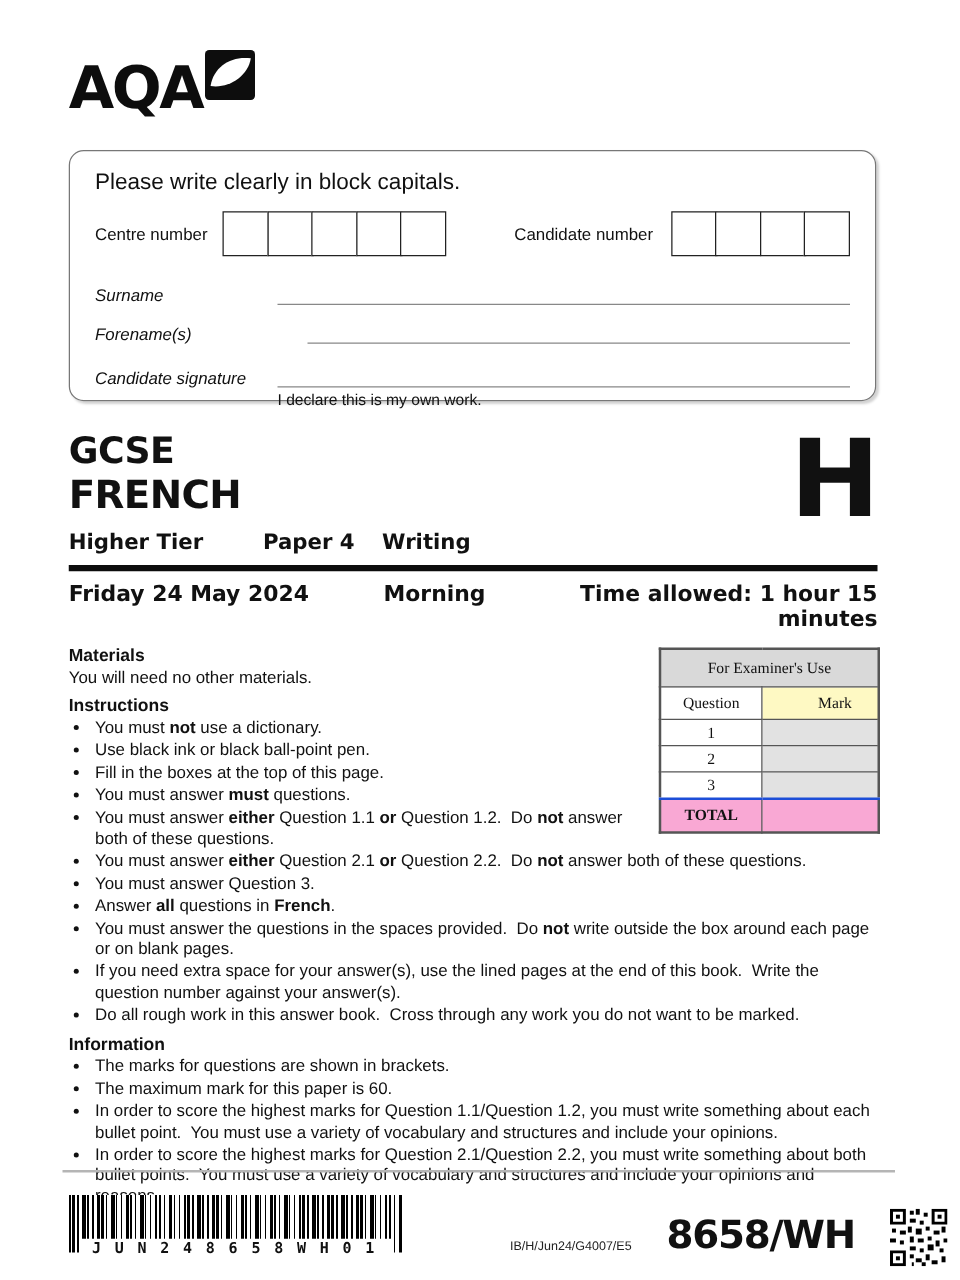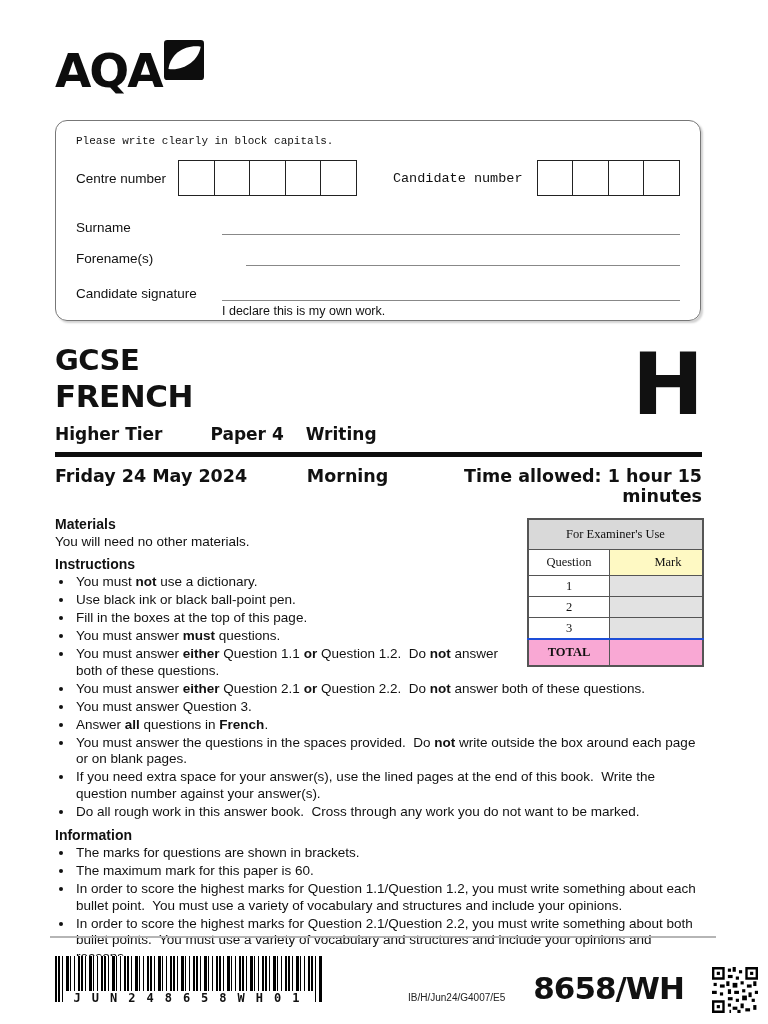--- a/index.html
+++ b/index.html
@@ -9,29 +9,29 @@
   
   .logo{margin:46px 0 0 55px;display:flex;align-items:flex-start;}
   .logo-text{font-family:"DejaVu Sans",sans-serif;font-weight:800;font-size:47px;
              letter-spacing:-2px;line-height:50px;color:#0d0d0d;}
   .leaf{margin:-6px 0 0 2px;}
 
   
   .cand-box{box-sizing:border-box;margin:24px 0 0 55px;width:646px;height:201px;
             border:1.5px solid #777;border-radius:12px;padding:14px 20px 12px;
             box-shadow:2px 2px 2px rgba(0,0,0,.18);}
-  .cand-note{margin:0;font-size:11px;font-family:Liberation Mono, monospace;}
+  .cand-note{margin:0;font-size:18px;}
   .numbers-row{display:flex;align-items:center;margin-top:13px;}
   .fld-label{font-size:13.5px;white-space:nowrap;}
   .boxes{display:flex;margin-left:12px;}
   .boxes .cell{width:35px;height:34px;border:1.5px solid #222;margin-left:-1.5px;background:#fff;}
   .boxes .cell:first-child{margin-left:0;}
   .numbers-gap{flex:1;}
-  .cand-num-label{margin-right:2px;font-family:Liberation Mono, monospace;}
-  .field-row{display:flex;align-items:flex-end;margin-top:21px;}
+  .cand-num-label{margin-right:2px;}
+  .field-row{display:flex;align-items:flex-end;margin-top:21px;font-style:italic;}
   .field-row .fld-label{width:146px;}
   .write-line{flex:1;border-bottom:1px solid #888;height:17px;}
   .sig-row{margin-top:17px;}
   .declaration{margin:3px 0 0 146px;font-size:12.5px;}
 
   
   .title-block{margin:22px 66px 0 55px;display:flex;justify-content:space-between;}
   .qual{font-family:"DejaVu Sans",sans-serif;font-weight:700;font-size:29px;line-height:34px;letter-spacing:-.5px;}
   .subject{font-family:"DejaVu Sans",sans-serif;font-weight:700;font-size:31px;line-height:38px;letter-spacing:-.5px;}
   .tier-row{margin-top:9px;font-family:"DejaVu Sans",sans-serif;font-weight:600;font-size:17px;}

